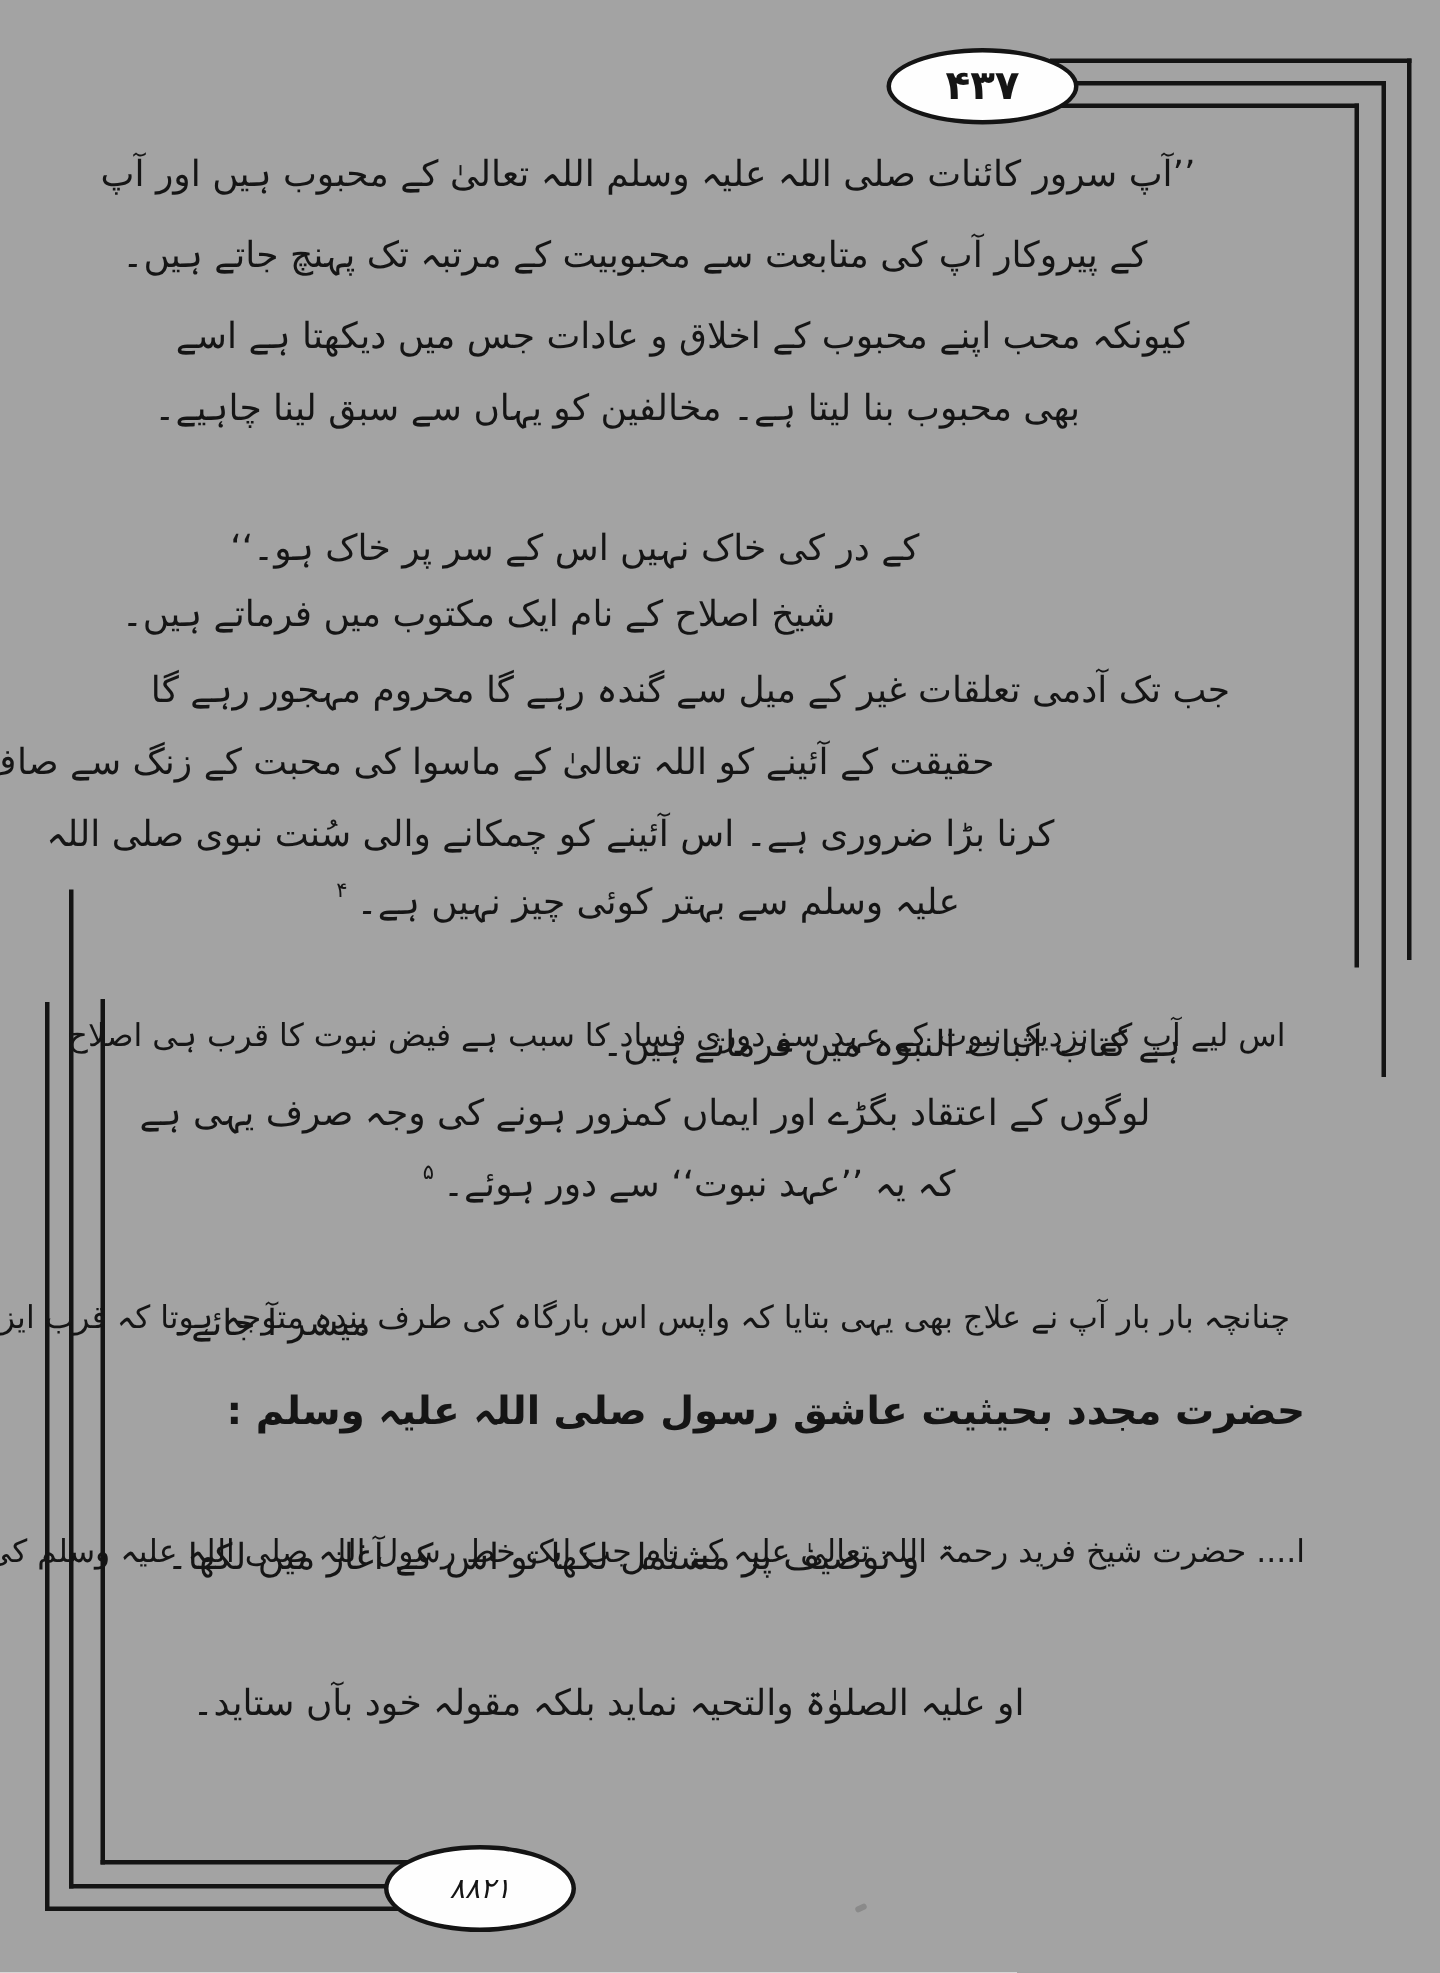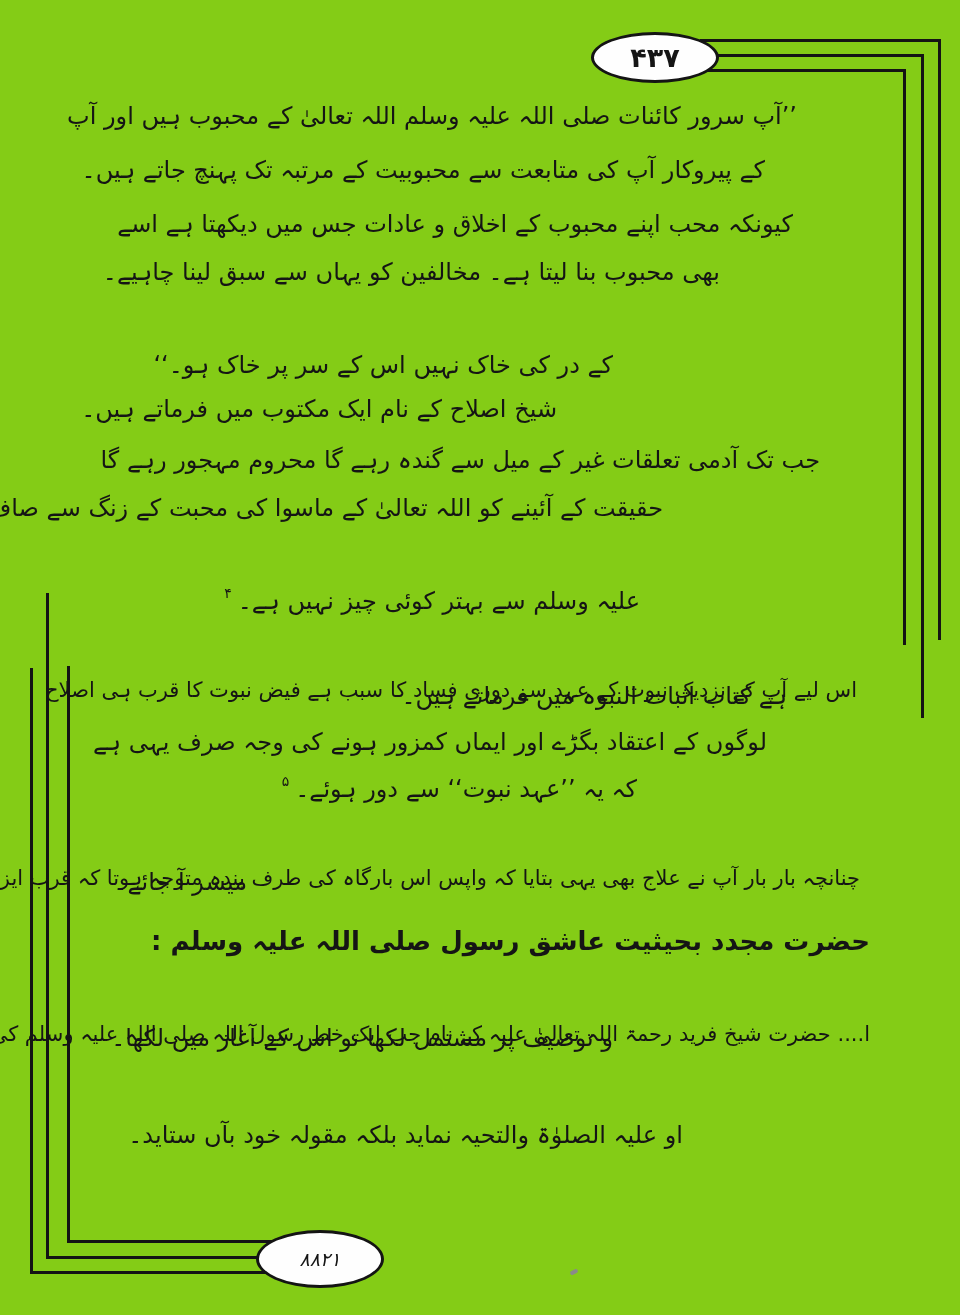--- a/index.html
+++ b/index.html
@@ -1,17 +1,17 @@
 <!DOCTYPE html>
 <html lang="ur"><head>
 <meta charset="utf-8">
 <style>
   html,body{margin:0;padding:0;background:#ffffff;}
   .page{
-    position:relative;width:960px;height:1315px;background:#84cc16;
+    position:relative;width:960px;height:1315px;background:#a3a3a3;
     overflow:hidden;font-family:"DejaVu Sans",sans-serif;color:#151515;
   }
   
   .line{
     position:absolute;direction:rtl;unicode-bidi:isolate;white-space:nowrap;
     font-size:24px;line-height:1.35;text-align:right;
   }
   .heading{font-weight:bold;font-size:26px;}
   .wide{font-size:21px;margin-top:44px;}
   sup.fn{font-size:14px;margin-right:6px;position:relative;top:-2px;}
@@ -89,20 +89,21 @@
   </div>
 
   <div class="line l1">’’آپ سرور کائنات صلی اللہ علیہ وسلم اللہ تعالیٰ کے محبوب ہیں اور آپ</div>
   <div class="line l2">کے پیروکار آپ کی متابعت سے محبوبیت کے مرتبہ تک پہنچ جاتے ہیں۔</div>
   <div class="line l3">کیونکہ محب اپنے محبوب کے اخلاق و عادات جس میں دیکھتا ہے اسے</div>
   <div class="line l4">بھی محبوب بنا لیتا ہے۔ مخالفین کو یہاں سے سبق لینا چاہیے۔</div>
   <div class="line l6">کے در کی خاک نہیں اس کے سر پر خاک ہو۔‘‘</div>
   <div class="line l7">شیخ اصلاح کے نام ایک مکتوب میں فرماتے ہیں۔</div>
   <div class="line l8">جب تک آدمی تعلقات غیر کے میل سے گندہ رہے گا محروم مہجور رہے گا</div>
   <div class="line l9">حقیقت کے آئینے کو اللہ تعالیٰ کے ماسوا کی محبت کے زنگ سے صاف</div>
+  <div class="line l10">کرنا بڑا ضروری ہے۔ اس آئینے کو چمکانے والی سُنت نبوی صلی اللہ</div>
   <div class="line l11">
     <span>علیہ وسلم سے بہتر کوئی چیز نہیں ہے۔</span><sup class="fn">۴</sup>
   </div>
   <div class="line l12 wide">اس لیے آپ کے نزدیک نبوت کے عہد سے دوری فساد کا سبب ہے فیض نبوت کا قرب ہی اصلاح</div>
   <div class="line l13">ہے کتاب اثبات النبوہ میں فرماتے ہیں۔</div>
   <div class="line l14">لوگوں کے اعتقاد بگڑے اور ایماں کمزور ہونے کی وجہ صرف یہی ہے</div>
   <div class="line l15">
     <span>کہ یہ ’’عہد نبوت‘‘ سے دور ہوئے۔</span><sup class="fn">۵</sup>
   </div>
   <div class="line l16 wide">چنانچہ بار بار آپ نے علاج بھی یہی بتایا کہ واپس اس بارگاہ کی طرف بندہ متوجہ ہوتا کہ قرب ایزدی</div>

